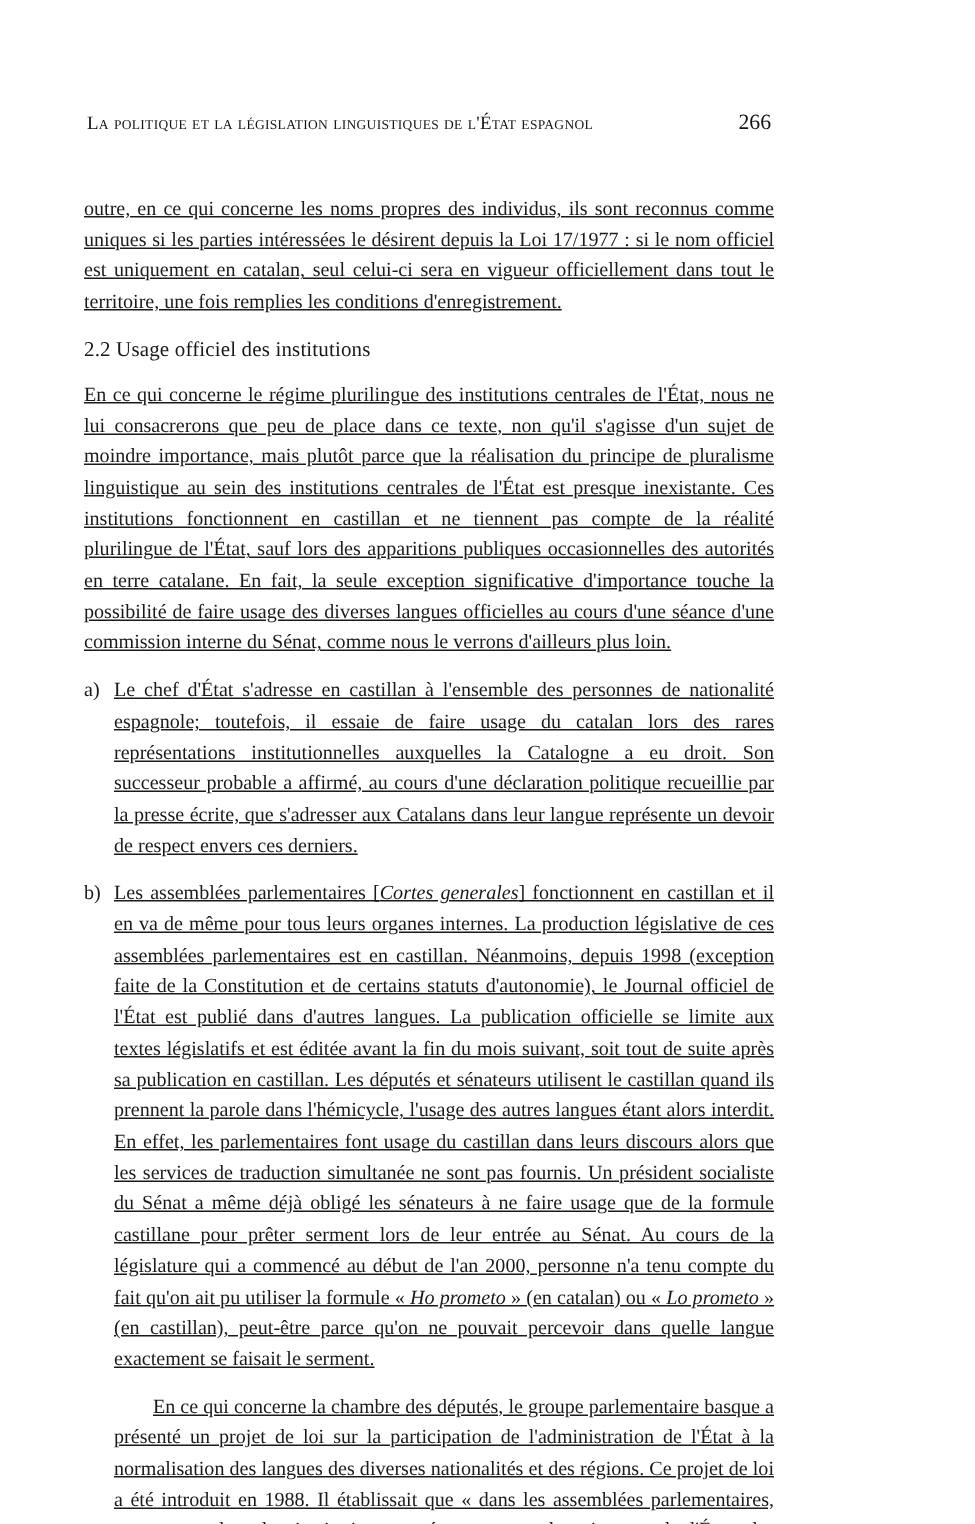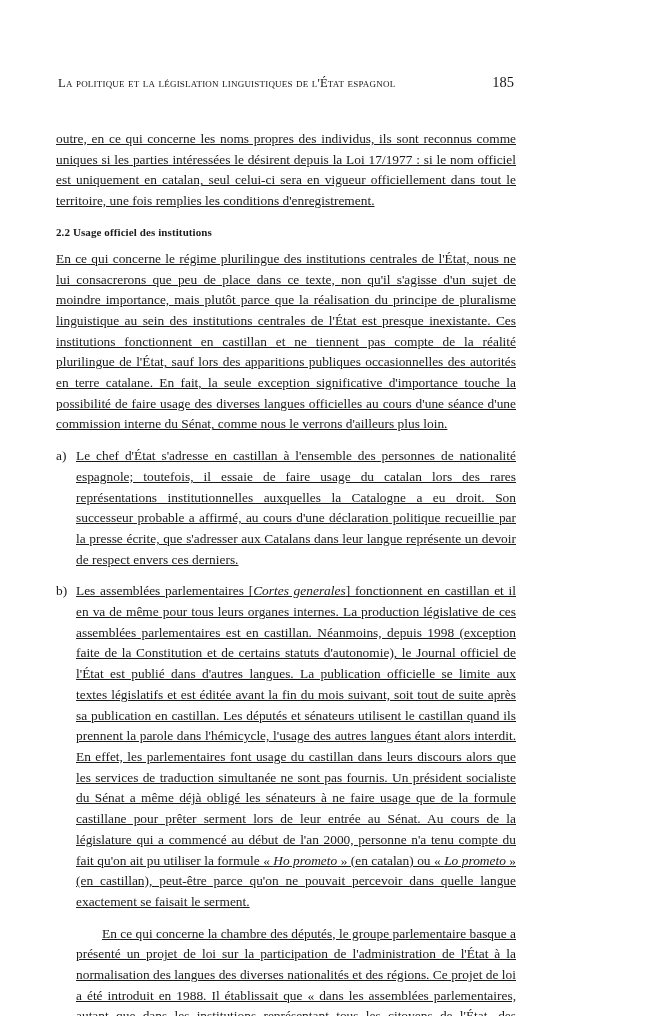--- a/index.html
+++ b/index.html
@@ -47,22 +47,22 @@
     text-align: justify;
     text-justify: inter-word;
     hyphens: none;
     text-decoration: underline;
   }
   .body-par {
     margin-bottom: 2px;
   }
   .sec-heading {
     font-family: "Liberation Serif", serif;
-    font-weight: bold;
-    font-size: 11px;
+    font-weight: normal;
+    font-size: 14px;
     margin: 14px 0 11px 0;
     letter-spacing: 0.1px;
   }
   .list-item {
     display: flex;
     align-items: flex-start;
     margin-top: 11px;
   }
   .list-item .marker {
     flex: 0 0 auto;
@@ -84,21 +84,21 @@
     font-style: italic;
   }
 </style>
 </head>
 <body>
 
 <div class="page">
 
   <div class="running-head">
     <div class="head-title">La politique et la législation linguistiques de l'État espagnol</div>
-    <div class="folio">185</div>
+    <div class="folio">266</div>
   </div>
 
   <p class="body-par">outre, en ce qui concerne les noms propres des individus, ils sont reconnus comme uniques si les parties intéressées le désirent depuis la Loi 17/1977 : si le nom officiel est uniquement en catalan, seul celui-ci sera en vigueur officiellement dans tout le territoire, une fois remplies les conditions d'enregistrement.</p>
 
   <h2 class="sec-heading">2.2 Usage officiel des institutions</h2>
 
   <p class="body-par">En ce qui concerne le régime plurilingue des institutions centrales de l'État, nous ne lui consacrerons que peu de place dans ce texte, non qu'il s'agisse d'un sujet de moindre importance, mais plutôt parce que la réalisation du principe de pluralisme linguistique au sein des institutions centrales de l'État est presque inexistante. Ces institutions fonctionnent en castillan et ne tiennent pas compte de la réalité plurilingue de l'État, sauf lors des apparitions publiques occasionnelles des autorités en terre catalane. En fait, la seule exception significative d'importance touche la possibilité de faire usage des diverses langues officielles au cours d'une séance d'une commission interne du Sénat, comme nous le verrons d'ailleurs plus loin.</p>
 
   <div class="list-item">
     <div class="marker">a)</div>

